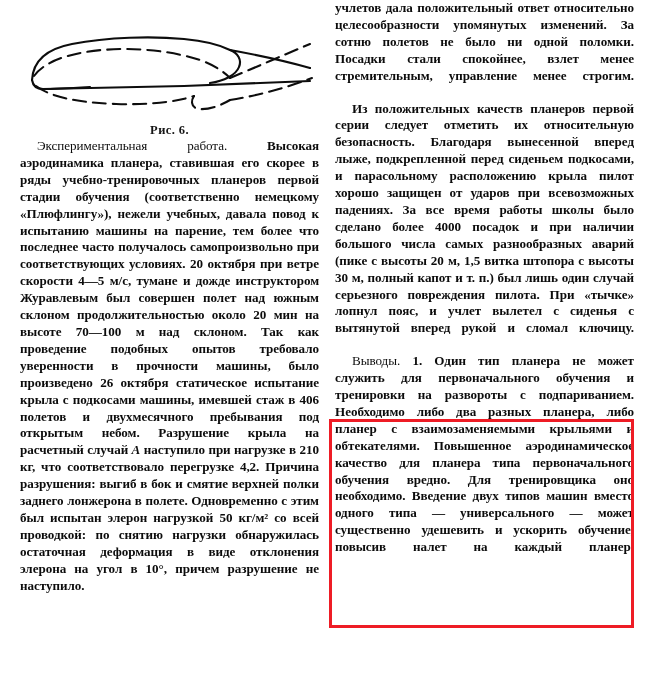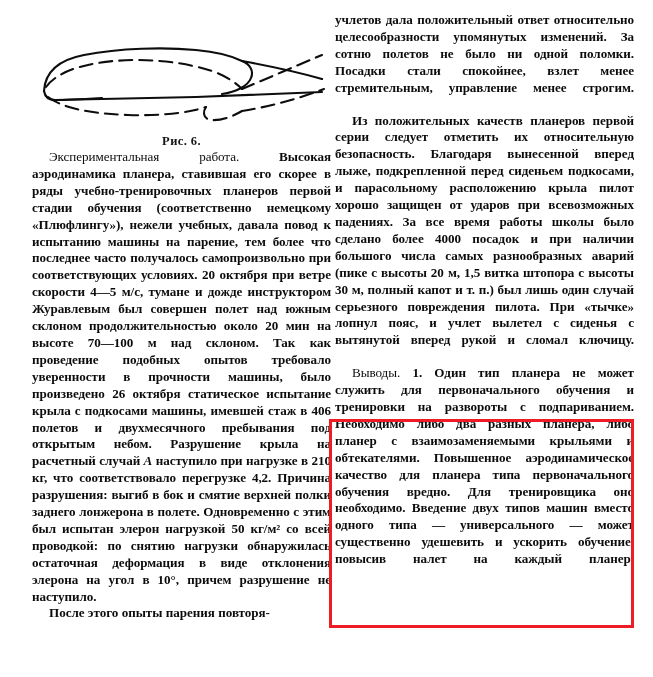--- a/index.html
+++ b/index.html
@@ -23,21 +23,21 @@
     height: 677px;
     background: #ffffff;
   }
 
   
   .col {
     position: absolute;
     top: 0;
     width: 299px;
   }
-  .col-left  { left: 32px; margin-top: 11px; }
+  .col-left  { left: 20px; }
   .col-right { left: 335px; }
 
   
   .figure-block {
     position: relative;
     width: 299px;
     padding-top: 20px;
   }
   .figure-svg {
     display: block;
@@ -75,21 +75,21 @@
     margin-top: 16px;
   }
   .indent { display: inline-block; width: 17px; }
 
   .run-head { font-weight: 400; }
   .ital { font-style: italic; font-weight: 700; }
 
   .col-left .para { margin-top: 0; }
 
   .left-text-top { margin-top: 11px; }
-  .right-text-top { margin-top: 12px; }
+  .right-text-top { margin-top: 0; }
 
   
   .redbox {
     position: absolute;
     left: 329px;
     top: 419px;
     width: 305px;
     height: 209px;
     border: 3px solid #ee1c25;
     box-sizing: border-box;
@@ -131,21 +131,20 @@
           <path d="M206,58 C230,48 262,34 286,24"></path>
 
           <path d="M206,80 C232,76 262,68 288,58"></path>
         </g>
       </svg>
       <div class="figure-caption">Рис. 6.</div>
     </div>
 
     <p class="para left-text-top"><span class="indent"></span><span class="run-head">Экспериментальная   работа.</span><span> Высокая аэродинамика планера, ставившая его скорее в ряды учебно-тренировочных планеров первой стадии обучения (соответственно немецкому «Плюфлингу»), нежели учебных, давала повод к испытанию машины на парение, тем более что последнее часто получалось самопроизвольно при соответствующих условиях. 20 октября при ветре скорости 4—5 м/с, тумане и дожде инструктором Журавлевым был совершен полет над южным склоном продолжительностью около 20 мин на высоте 70—100 м над склоном. Так как проведение подобных опытов требовало уверенности в прочности машины, было произведено 26 октября статическое испытание крыла с подкосами машины, имевшей стаж в 406 полетов и двухмесячного пребывания под открытым небом. Разрушение крыла на расчетный случай </span><span class="ital">A</span><span> наступило при нагрузке в 210 кг, что соответствовало перегрузке 4,2. Причина разрушения: выгиб в бок и смятие верхней полки заднего лонжерона в полете. Одновременно с этим был испытан элерон нагрузкой 50 кг/м² со всей проводкой: по снятию нагрузки обнаружилась остаточная деформация в виде отклонения элерона на угол в 10°, причем разрушение не наступило.</span></p>
 
-    <p class="para last-ragged"><span class="indent"></span><span>После этого опыты парения повторя-</span></p>
 
   </div>
 
   <div class="col col-right">
 
     <p class="para right-text-top"><span>учлетов дала положительный ответ относительно целесообразности упомянутых изменений. За сотню полетов не было ни одной поломки. Посадки стали спокойнее, взлет менее стремительным, управление менее строгим.</span></p>
 
     <p class="para"><span class="indent"></span><span>Из положительных качеств планеров первой серии следует отметить их относительную безопасность. Благодаря вынесенной вперед лыже, подкрепленной перед сиденьем подкосами,  и парасольному расположению крыла пилот хорошо защищен от ударов при всевозможных падениях. За все время работы школы было сделано более 4000 посадок и при наличии большого числа самых разнообразных аварий (пике с высоты 20 м, 1,5 витка штопора с высоты 30 м, полный капот и т. п.) был лишь один случай серьезного повреждения пилота. При «тычке» лопнул пояс, и учлет вылетел с сиденья с вытянутой вперед рукой и сломал ключицу.</span></p>
 
     <p class="para"><span class="indent"></span><span class="run-head">Выводы.</span><span> 1. Один тип планера не может служить для первоначального обучения и тренировки на развороты с подпариванием. Необходимо либо два разных планера, либо планер с взаимозаменяемыми крыльями и обтекателями. Повышенное аэродинамическое качество для планера типа первоначального обучения вредно. Для тренировщика оно необходимо. Введение двух типов машин вместо одного типа — универсального — может существенно удешевить и ускорить обучение, повысив налет на каждый планер.</span></p>

